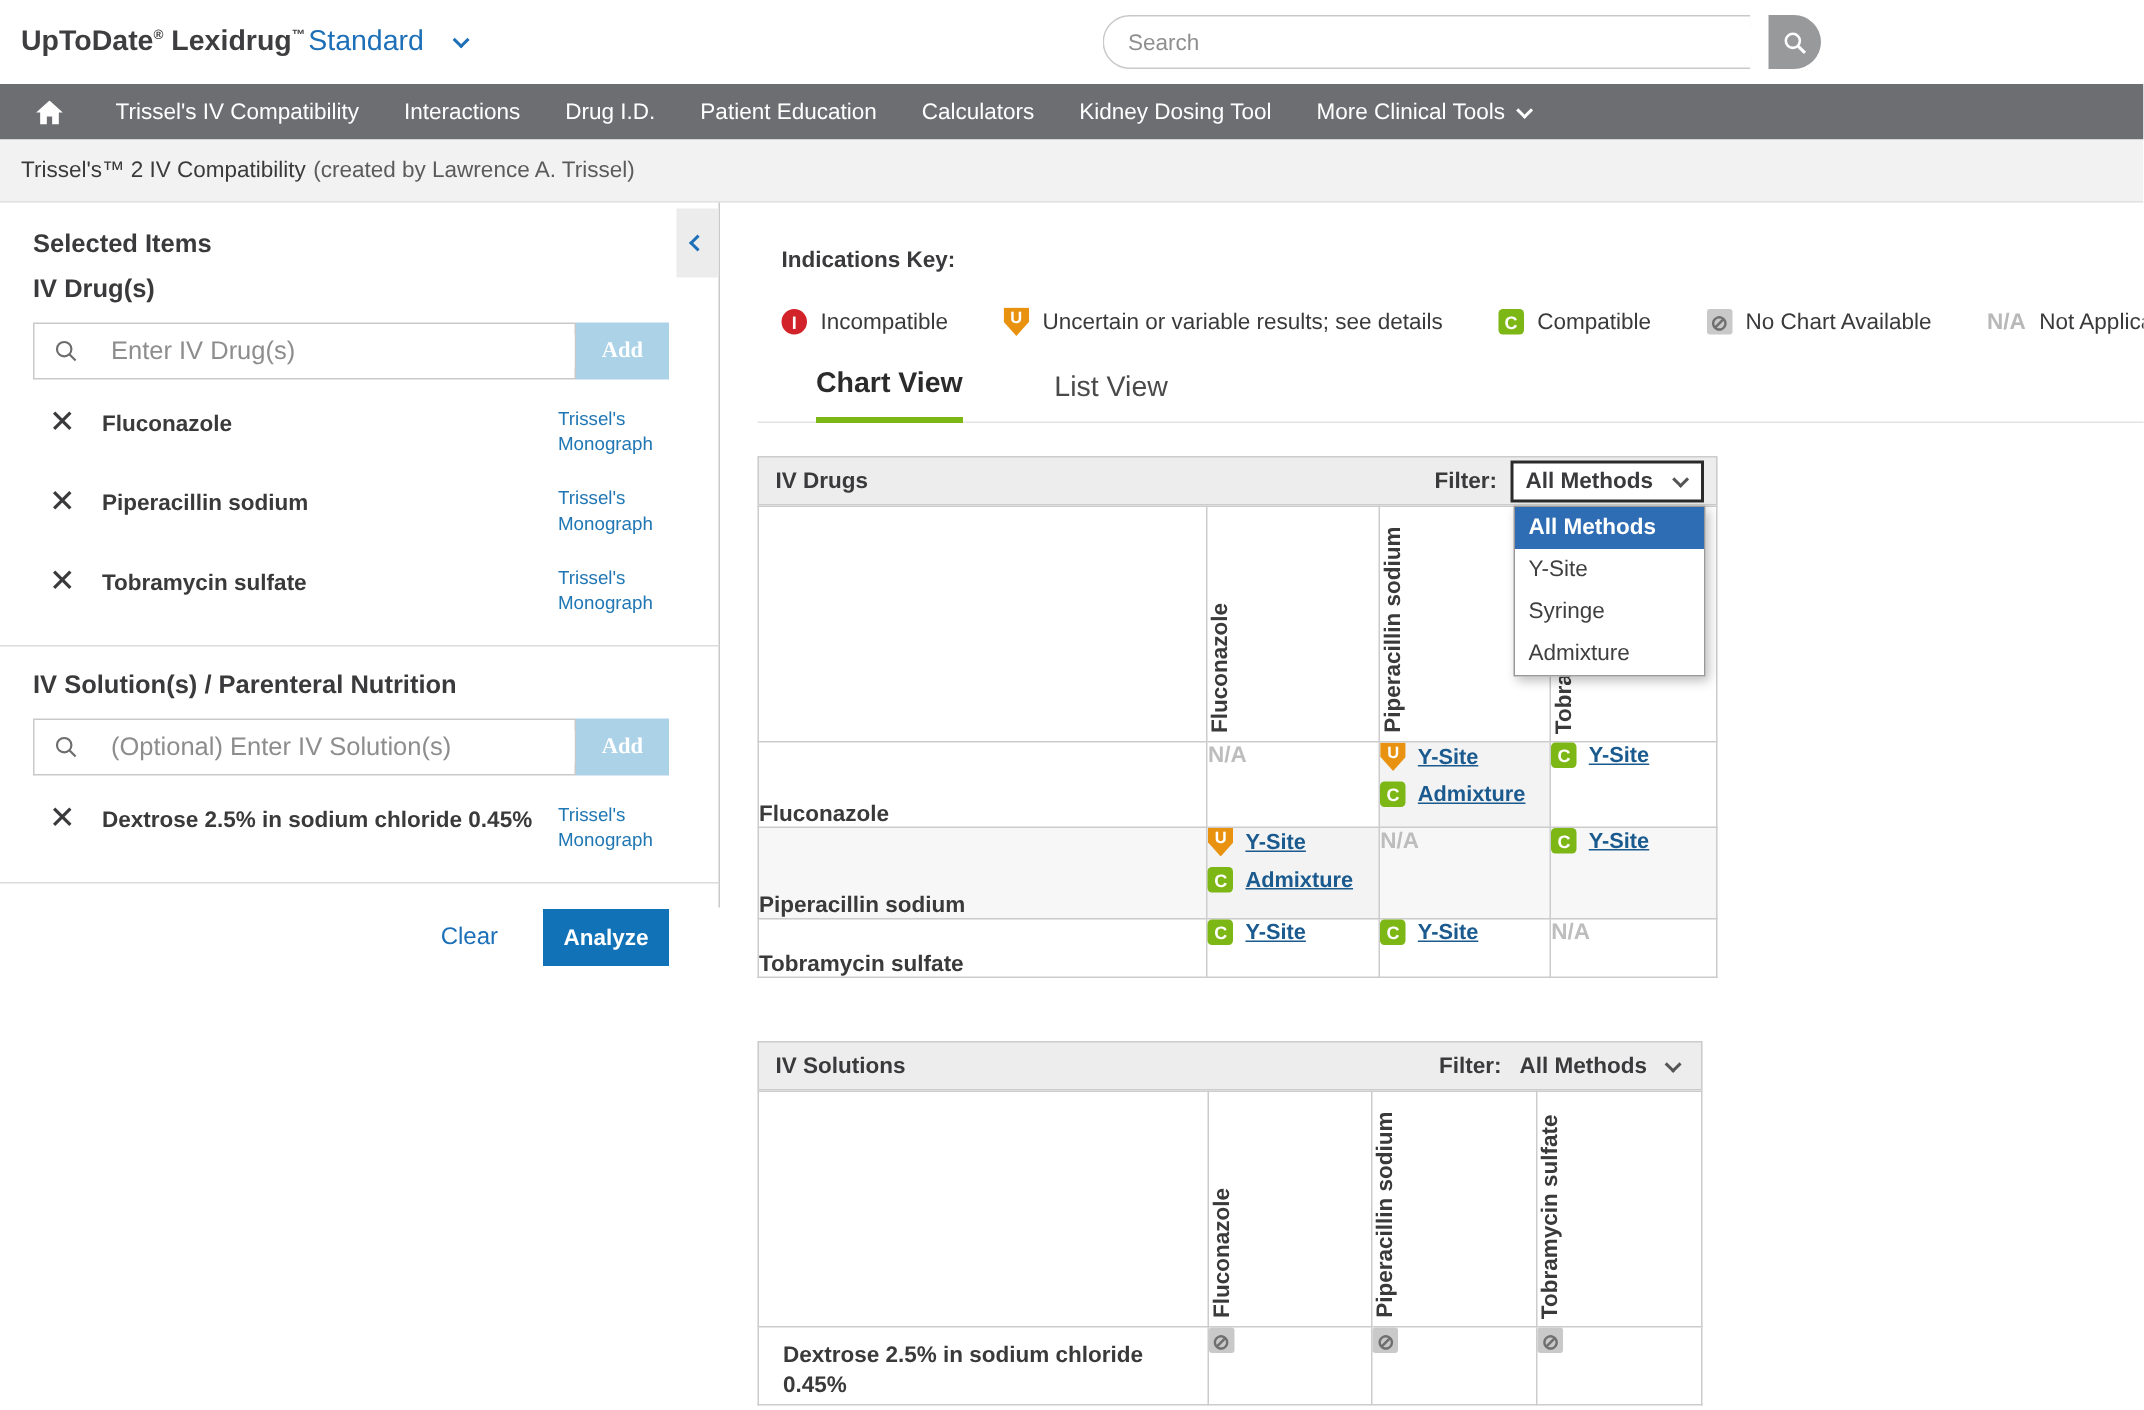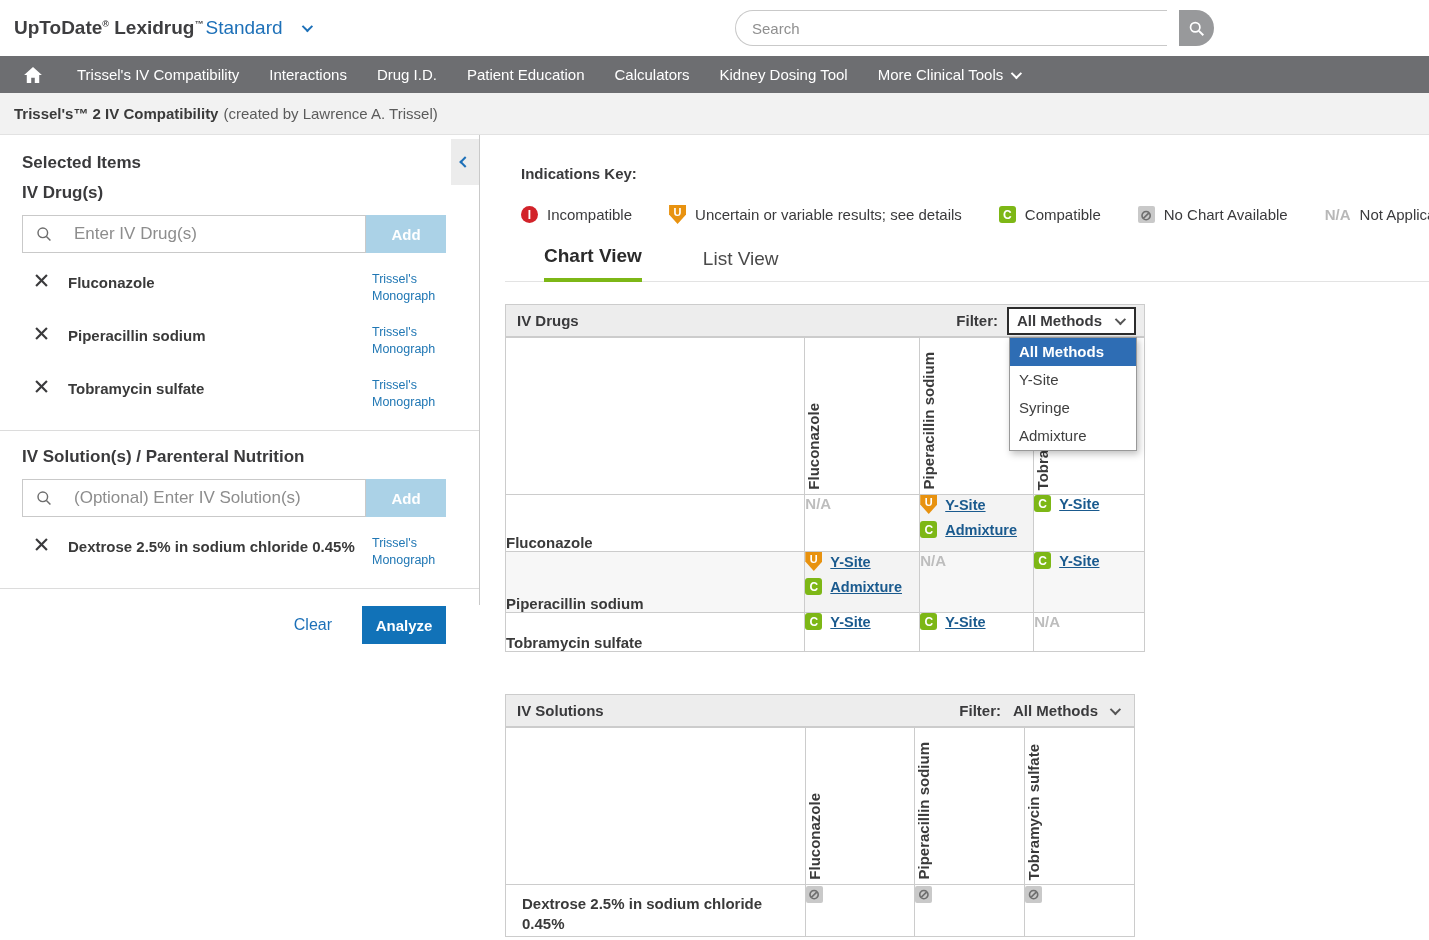--- a/index.html
+++ b/index.html
@@ -22,35 +22,35 @@
   .search-input::placeholder { color:#8f8f8f; }
   .search-btn { width:35px; background:#98999b; border:none; border-radius:0 18px 18px 0; display:flex; align-items:center; justify-content:center; cursor:pointer; padding:0; }
 
   
   .nav { height:37px; background:#6d6e71; display:flex; align-items:center; color:#fff; font-size:15px; }
   .nav-home { padding:0 20px 0 24px; cursor:pointer; display:flex; align-items:center; }
   .nav-item { padding:0 15px; line-height:37px; cursor:pointer; white-space:nowrap; display:flex; align-items:center; gap:8px; }
 
   
   .subheader { height:42px; background:#f2f2f2; border-bottom:1px solid #e2e2e2; display:flex; align-items:center; padding-left:14px; font-size:15px; }
-  .subheader .t-bold { font-weight:bold; color:#3a3a3a; }
+  .subheader .t-bold { font-weight:normal; color:#3a3a3a; }
   .subheader .t-normal { color:#5b5b5b; margin-left:5px; }
 
   
   .layout { display:flex; align-items:flex-start; }
   .sidebar { width:480px; min-width:480px; border-right:1px solid #c9c9c9; padding:18px 33px 0 22px; position:relative; height:470px; }
   .collapse-tab { position:absolute; top:4px; right:0px; width:28px; height:46px; background:#ececec; display:flex; align-items:center; justify-content:center; cursor:pointer; color:#1d70b8; }
   .side-title { font-size:17px; font-weight:bold; margin:0 0 10px; }
   .side-sub { font-size:17px; font-weight:bold; margin:2px 0 12px; }
   .input-row { display:flex; height:38px; }
   .input-box { flex:1; border:1px solid #c9c9c9; display:flex; align-items:center; background:#fff;gap:10px; }
   .input-box .mag { margin:0 10px 0 13px; flex:none; }
   .input-box input { border:none; outline:none; flex:1; font-size:17px; color:#444; font-family:inherit; min-width:0; }
   .input-box input::placeholder { color:#8d8d8d; }
-  .add-btn { width:80px; background:#abd2e7; color:#fff; font-weight:bold; font-size:15px; border:none; cursor:pointer; font-family:Liberation Sans, sans-serif; }
+  .add-btn { width:62px; background:#abd2e7; color:#fff; font-weight:bold; font-size:15px; border:none; cursor:pointer; font-family:Liberation Serif, serif; }
   .item-list { margin-top:8px; }
   .item-row { display:flex; align-items:flex-start; padding:10px 0; }
   .x-btn { margin:3px 20px 0 13px; cursor:pointer; flex:none; display:flex; }
   .item-name { flex:1; font-size:15px; font-weight:bold; padding-top:3px; color:#3a3a3a; }
   .item-link { width:74px; font-size:12.5px; color:#2077b4; line-height:1.32; cursor:pointer; flex:none; }
   .divider { border-top:1px solid #dcdcdc; margin:10px -33px 0 -22px; }
   .actions { display:flex; justify-content:flex-end; align-items:center; gap:30px; margin-top:17px; }
   .clear-link { color:#1d70b8; font-size:16px; cursor:pointer; }
   .analyze-btn { width:84px; height:38px; background:#1172b8; color:#fff; font-weight:bold; font-size:15px; border:none; cursor:pointer; font-family:inherit; }
 

